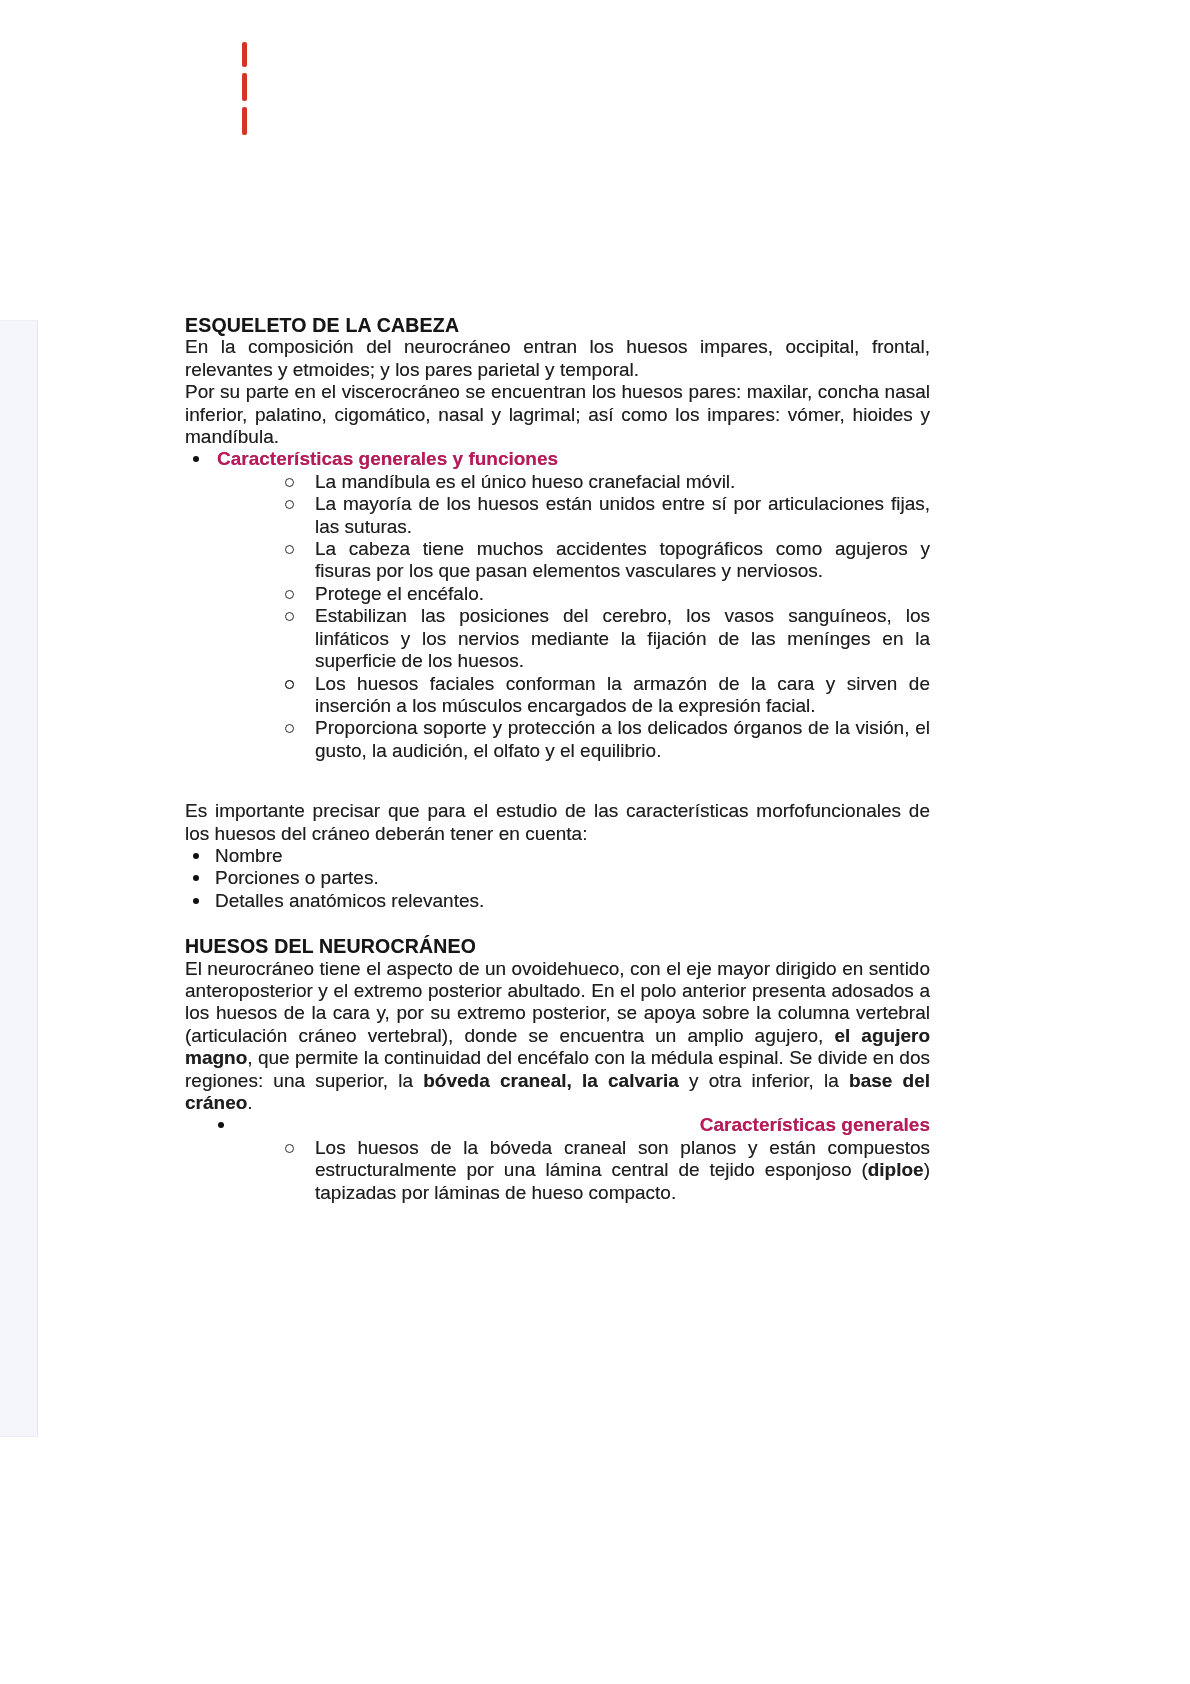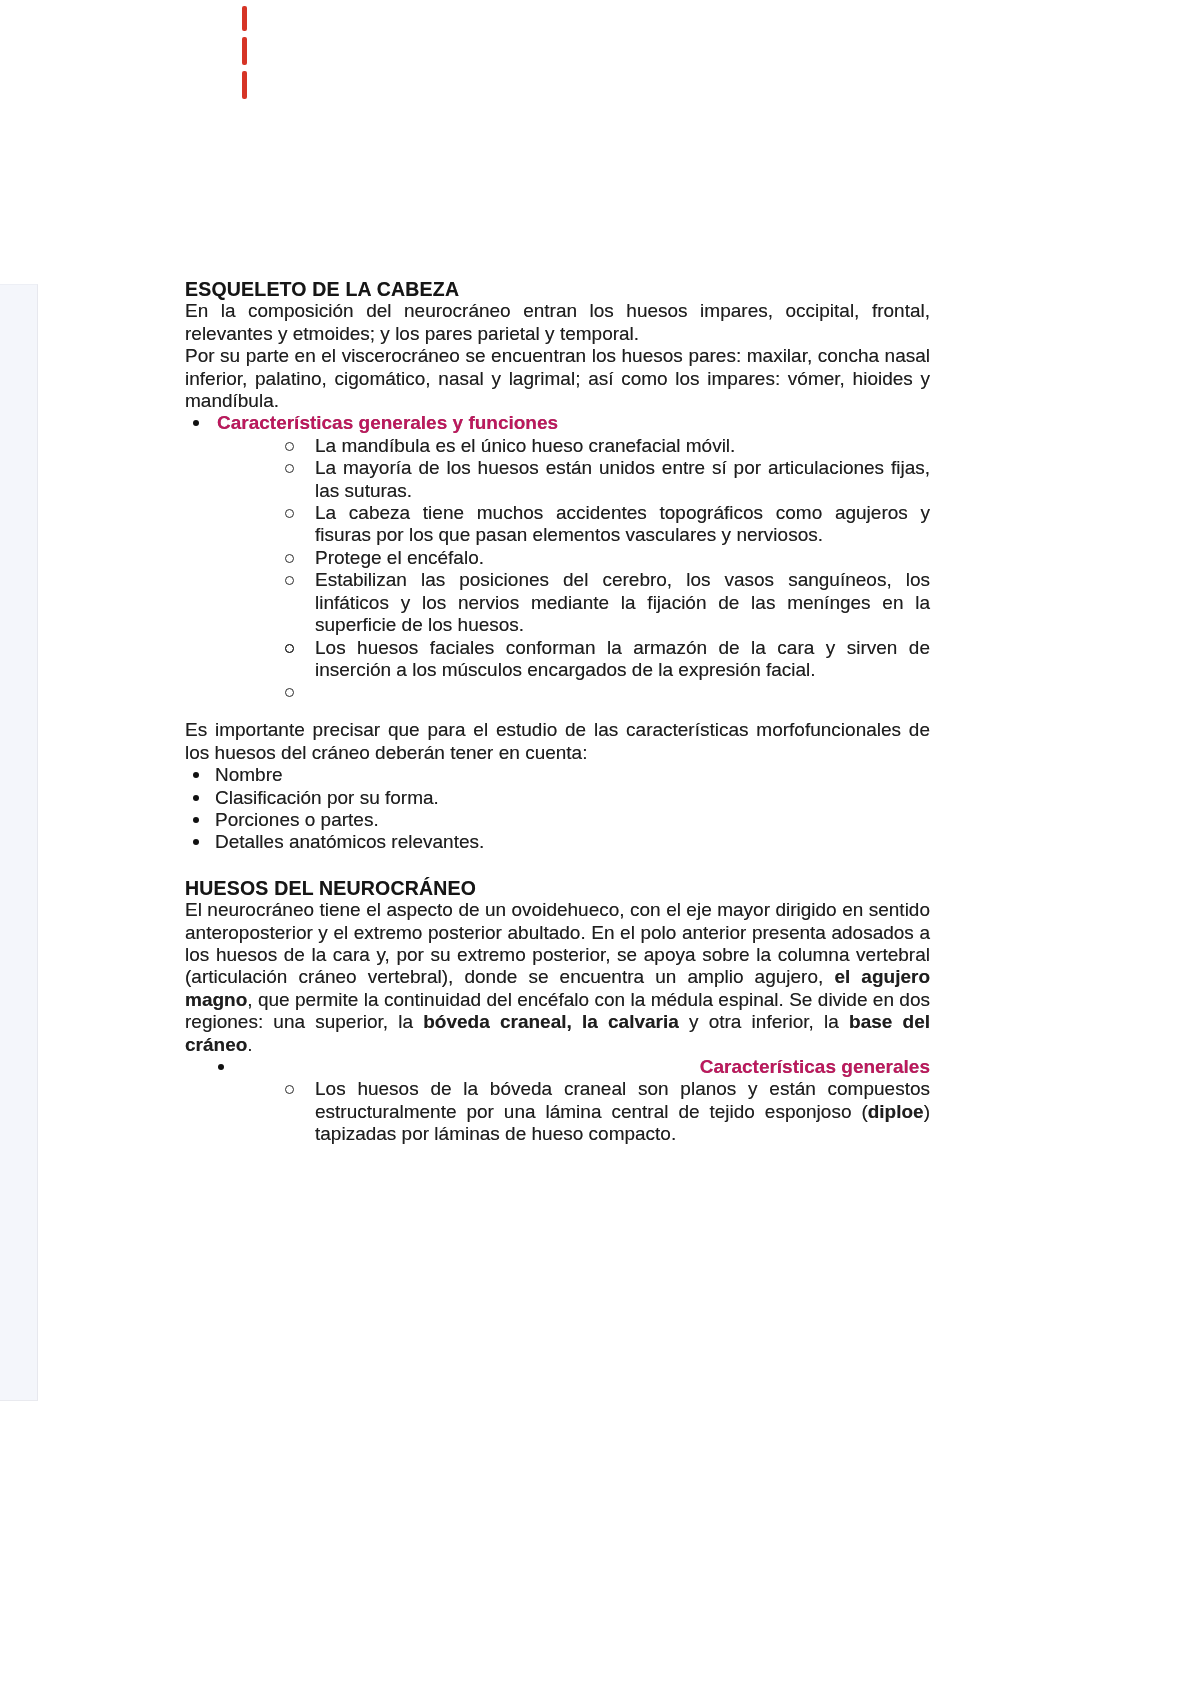--- a/index.html
+++ b/index.html
@@ -3,21 +3,21 @@
 <meta charset="utf-8">
 <style>
   html, body { margin: 0; padding: 0; }
   body {
     width: 1190px; height: 1684px;
     background: #ffffff;
     position: relative;
     overflow: hidden;
     font-family: "Liberation Sans", "DejaVu Sans", sans-serif;
   }
-  .page { position: absolute; inset: 0; }
+  .page { position: absolute; inset: 0; margin-top: 36px; }
 
   
   .edge-strip {
     position: absolute; left: 0; top: 284px;
     width: 37px; height: 1115px;
     background: var(--edge-bg, #f4f6fb);
     border-top: 1px solid #edeff5;
     border-right: 1px solid #e7e8ee;
     border-bottom: 1px solid #e9eaef;
   }
@@ -118,38 +118,35 @@
           <span class="circ"></span>
         </div>
 
         <div class="subitem">
           <span class="circ"></span>
           <div>Los huesos faciales conforman la armazón de la cara y sirven de inserción a los músculos encargados de la expresión facial.</div>
         </div>
 
         <div class="subitem">
           <span class="circ"></span>
+          <div>Proporciona soporte y protección a los delicados órganos de la visión, el gusto, la audición, el olfato y el equilibrio.</div>
         </div>
       </div>
 
     <div class="gap-lg"></div>
 
     <p class="para">Es importante precisar que para el estudio de las características morfofuncionales de los huesos del cráneo deberán tener en cuenta:</p>
 
     <div>
 
         <div class="plainitem">
           <span class="dot"></span>
           <div>Nombre</div>
         </div>
 
-        <div class="plainitem">
-          <span class="dot"></span>
-          <div>Clasificación por su forma.</div>
-        </div>
 
 
         <div class="plainitem">
           <span class="dot"></span>
           <div>Porciones o partes.</div>
         </div>
 
         <div class="plainitem">
           <span class="dot"></span>
           <div>Detalles anatómicos relevantes.</div>

